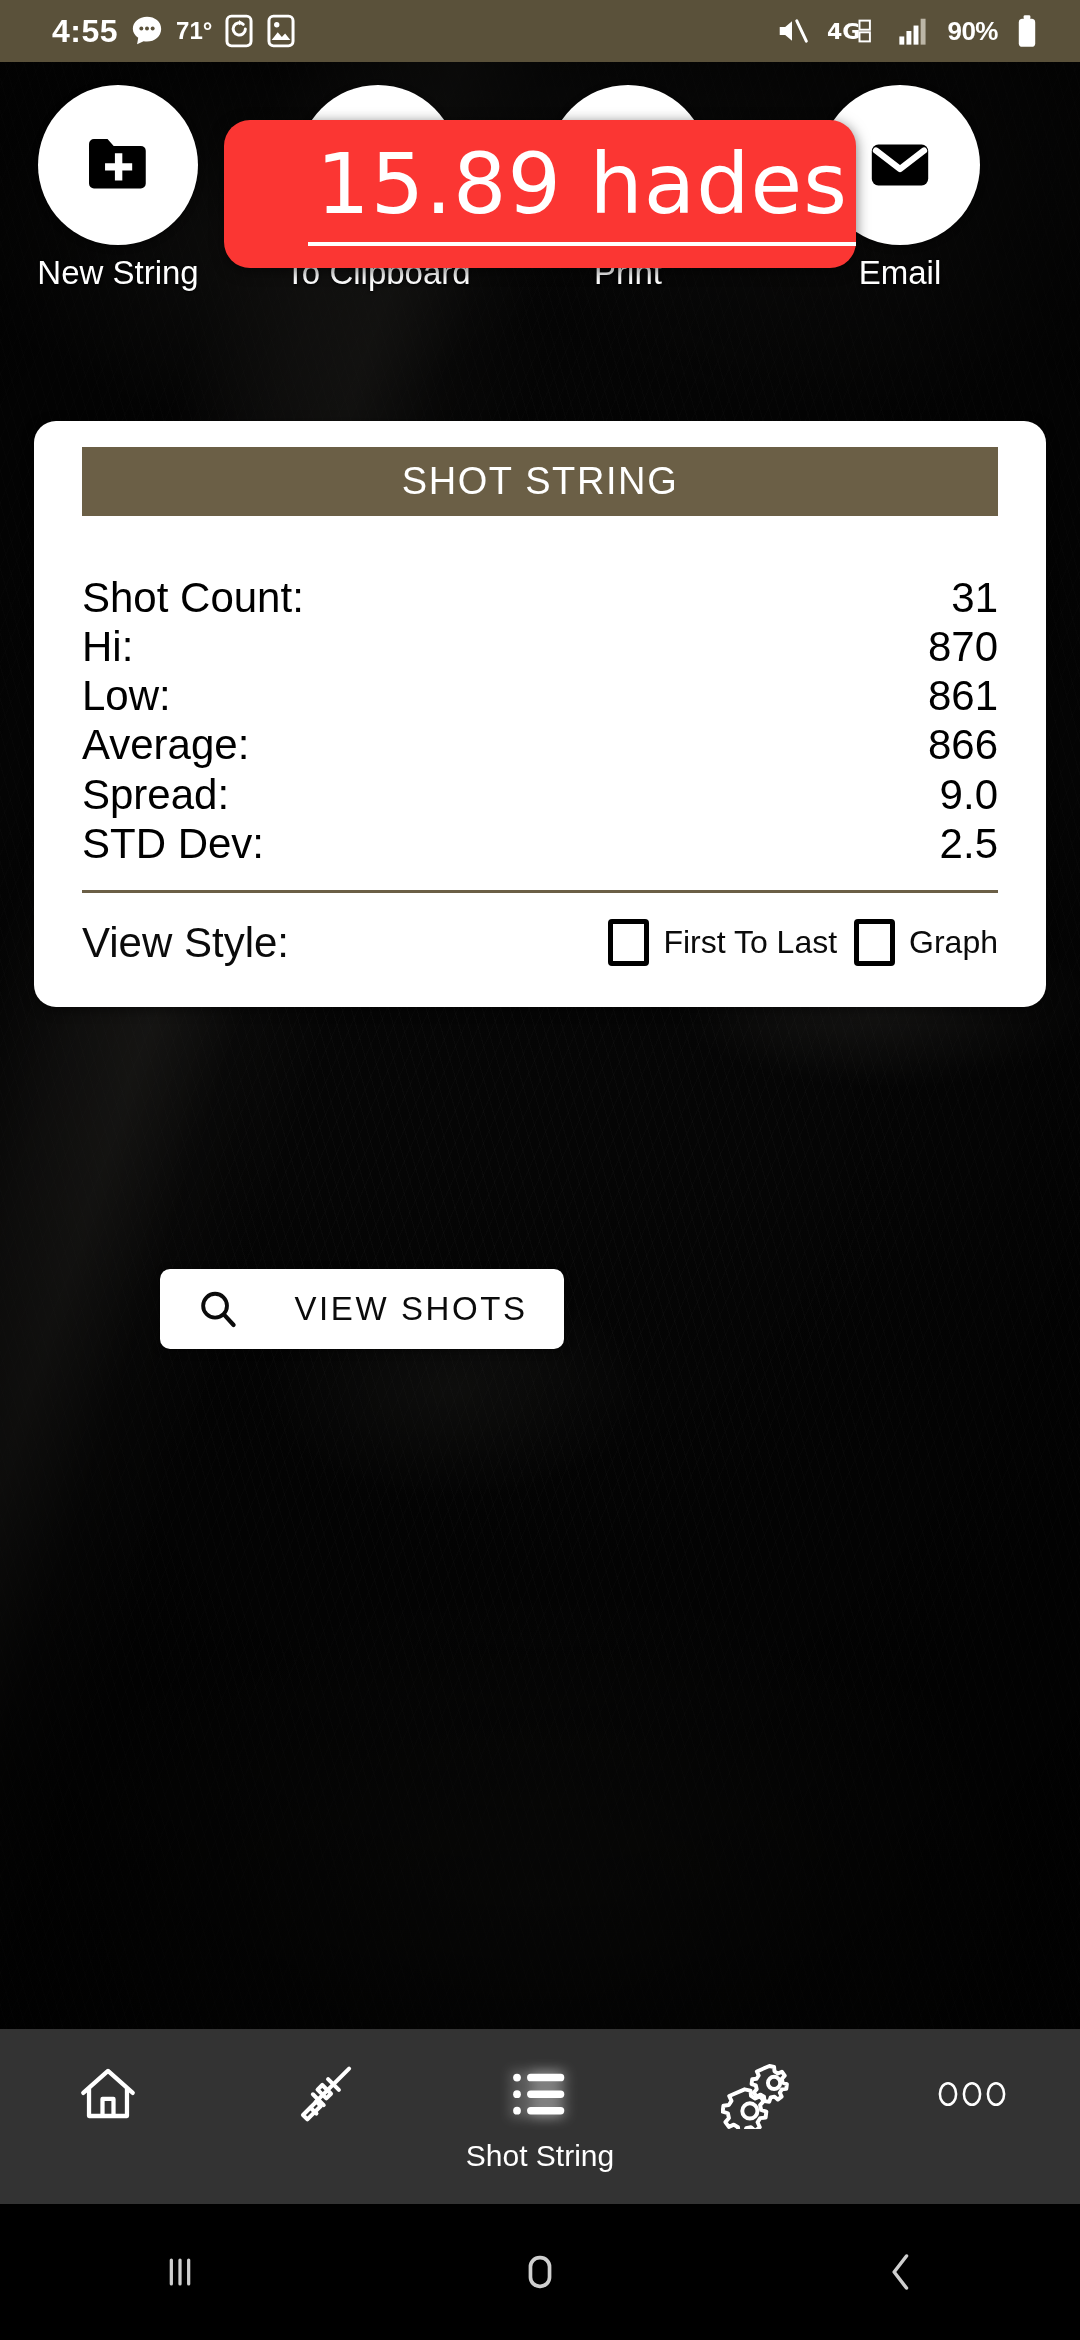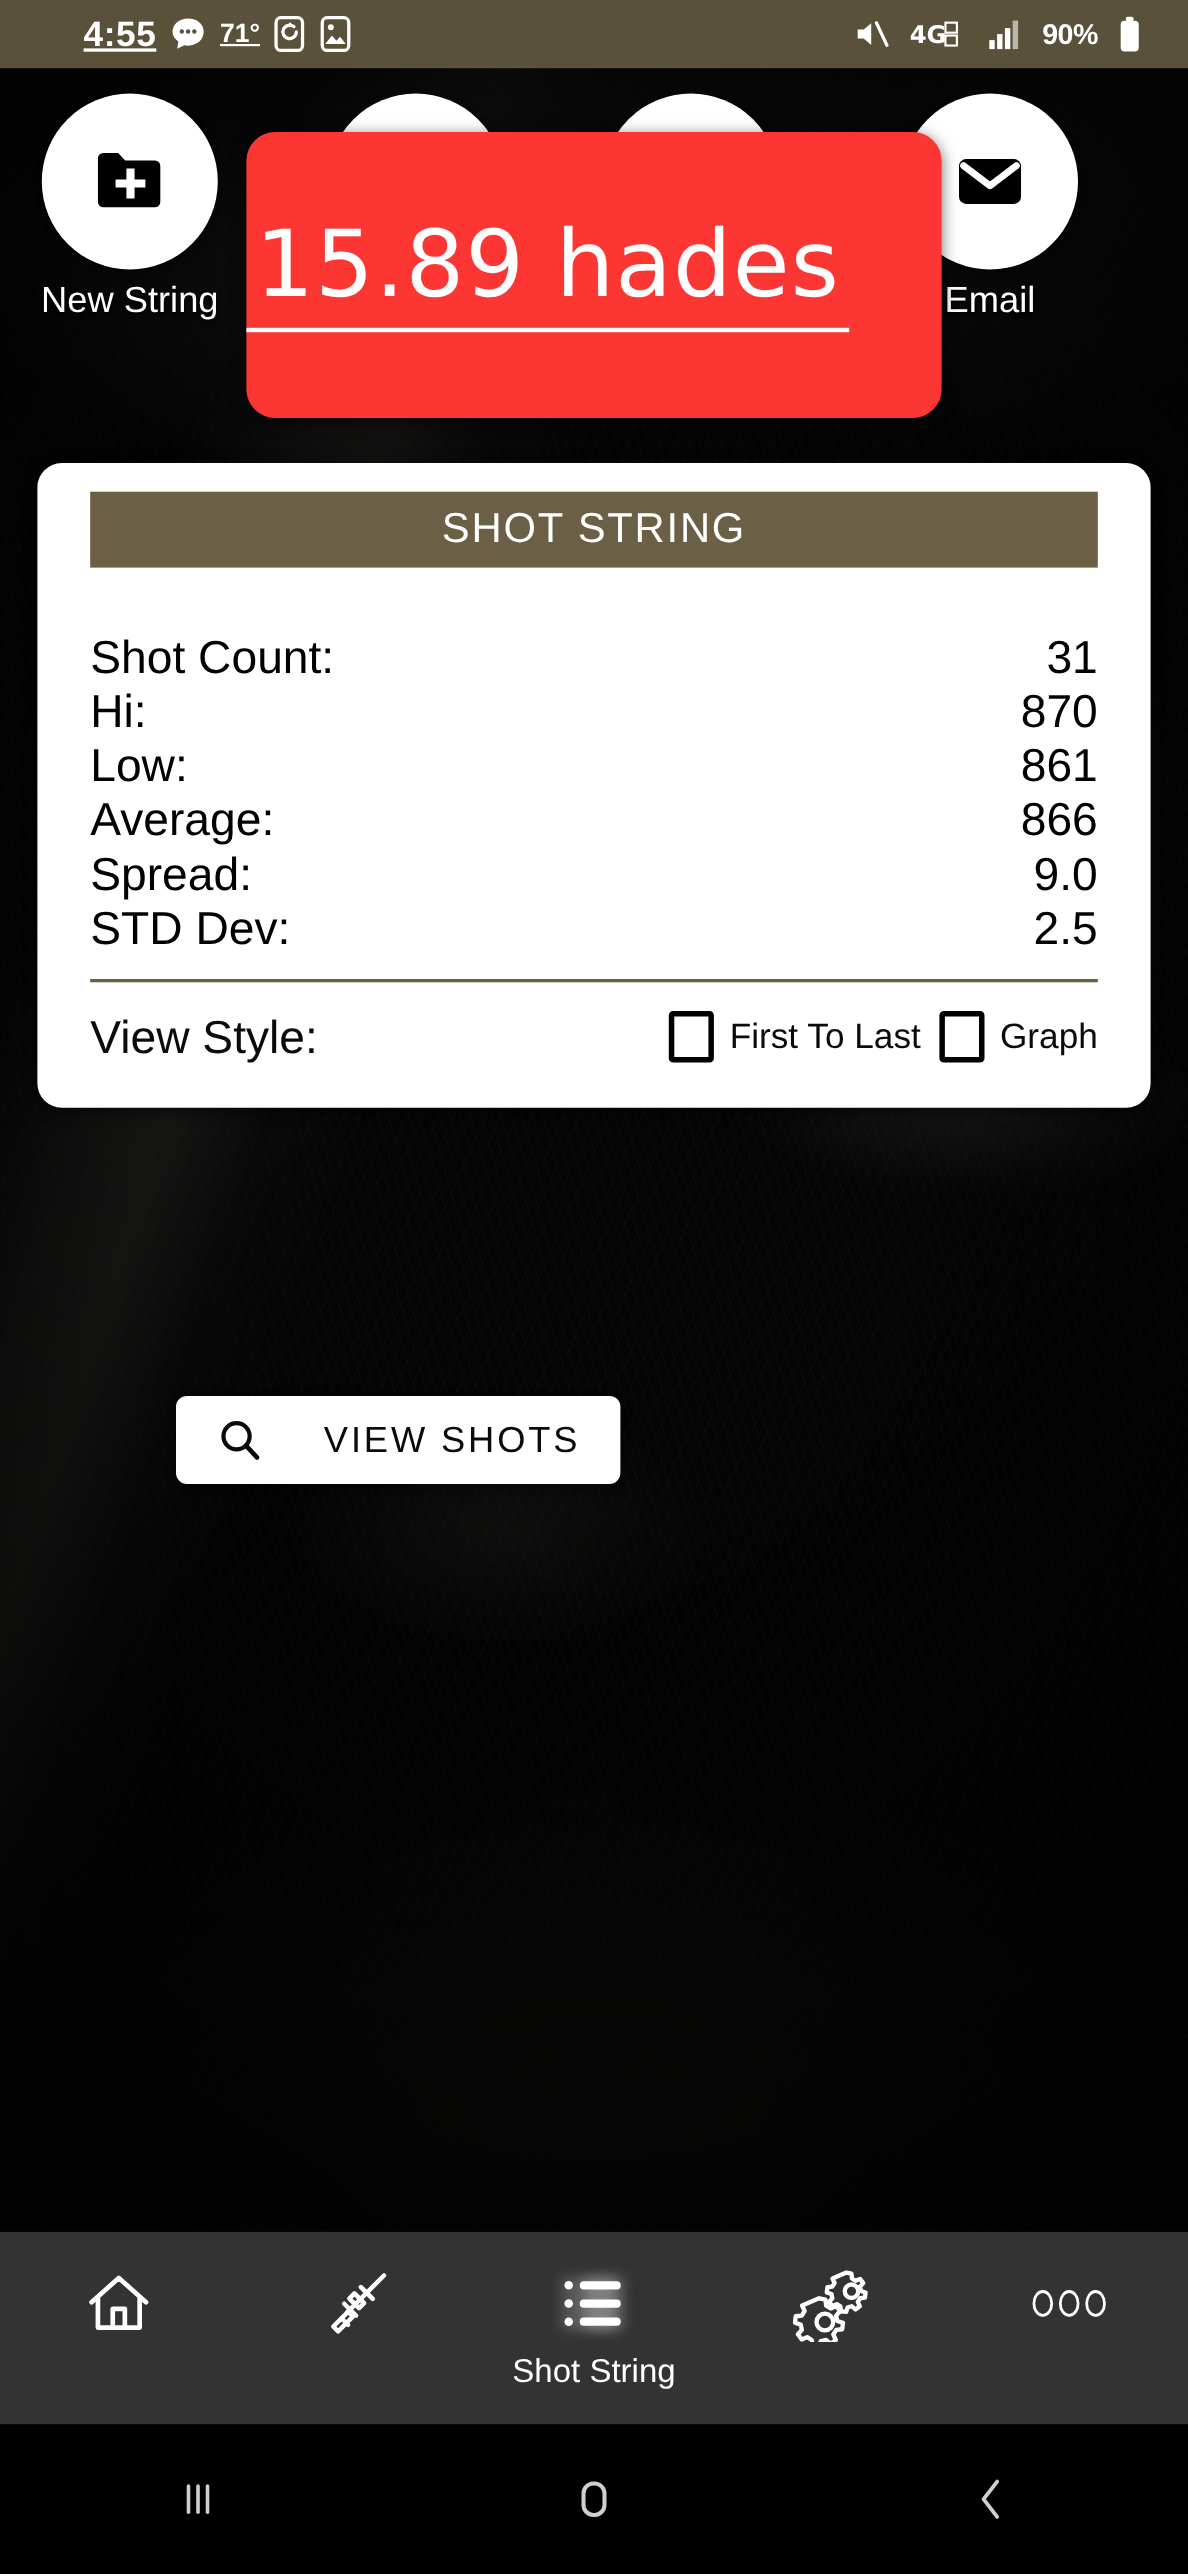--- a/index.html
+++ b/index.html
@@ -41,21 +41,21 @@
     background:radial-gradient(ellipse 780px 1000px at 50% 45%, rgba(0,0,0,0) 30%, rgba(0,0,0,.65) 100%);
     pointer-events:none;
   }
 
   
   #status-bar {
     position:absolute; left:0; top:0; width:1080px; height:62px;
     background:#5a513a;
     display:flex; align-items:center; color:#fff;
   }
-  .sb-left { display:flex; align-items:center; gap:12px; margin-left:76px;text-decoration:underline; }
+  .sb-left { display:flex; align-items:center; gap:12px; margin-left:52px; }
   .sb-right{ display:flex; align-items:center; gap:18px; margin-left:auto; margin-right:42px; }
   #sb-time { font-size:32px; font-weight:700; letter-spacing:.5px; }
   #sb-temp { font-size:24px; font-weight:700; }
   .sb-ico { display:inline-flex; align-items:center; justify-content:center; }
   #sb-batt-pct { font-size:26px; font-weight:700; letter-spacing:-.5px; }
 
   
   #action-row {
     position:absolute; left:0; top:75px; width:1080px; height:230px;
   }
@@ -72,23 +72,23 @@
     margin-top:9px; color:#fff; font-size:33px; white-space:nowrap;
     text-shadow:0 1px 3px rgba(0,0,0,.8);
   }
   #btn-new-string { left:28px; top:10px; }
   #btn-clipboard  { left:288px; top:10px; }
   #btn-print      { left:538px; top:10px; }
   #btn-email      { left:810px; top:10px; }
 
   
   #toast-banner {
-    position:absolute; left:224px; top:120px; width:632px; height:260px;
+    position:absolute; left:224px; top:120px; width:632px; height:148px;
     background:#fb3633; border-radius:26px;
-    display:flex; align-items:center; justify-content:flex-start;
+    display:flex; align-items:center; justify-content:flex-end;
     box-shadow:0 3px 14px rgba(0,0,0,.55);
   }
   #toast-text {
     color:#fff; font-size:84px; font-weight:400;
     font-family:"DejaVu Sans", sans-serif;
     border-bottom:4px solid #fff; padding:0 8px 16px 8px;
     letter-spacing:1px; line-height:1;
   }
 
   

